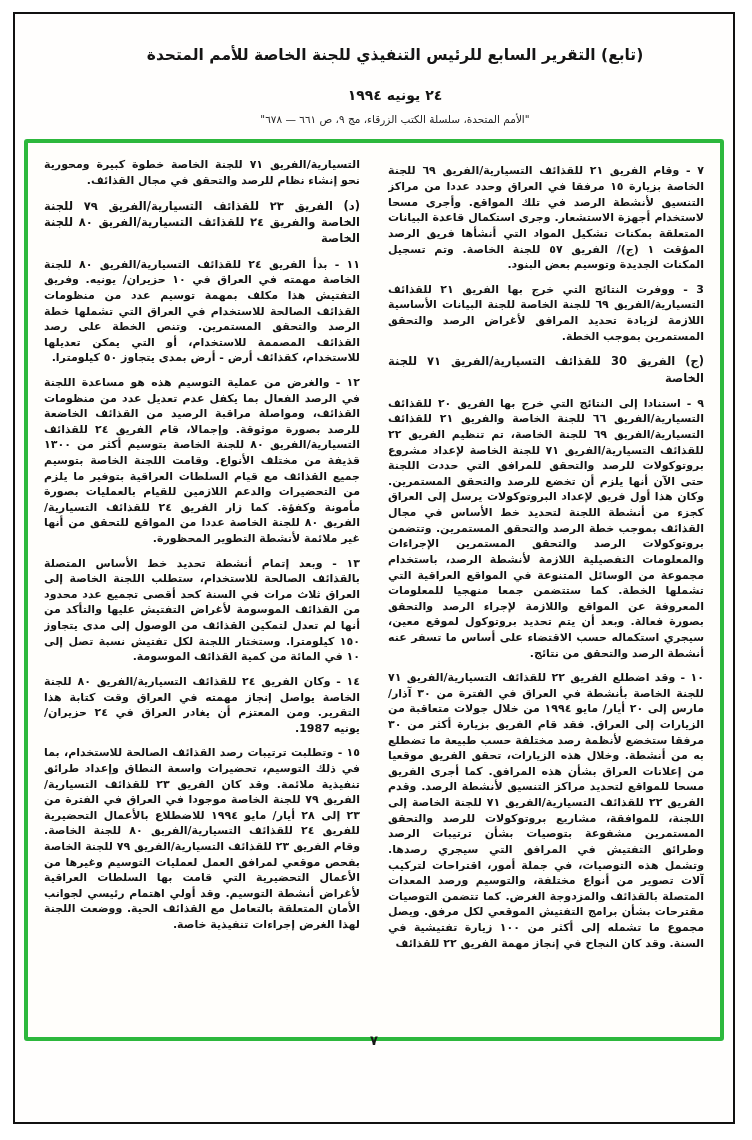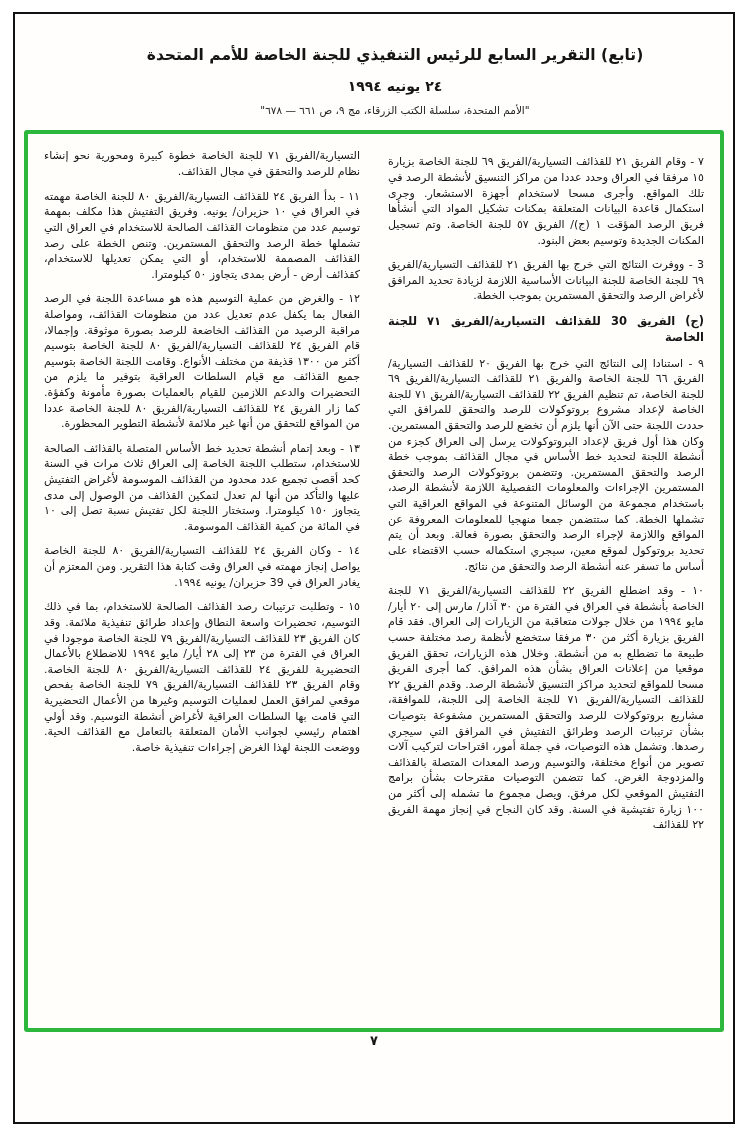--- a/index.html
+++ b/index.html
@@ -11,21 +11,21 @@
   body{
     width:752px;height:1140px;position:relative;background:#ffffff;
     font-family:"DejaVu Sans","Liberation Sans",sans-serif;color:var(--ink);
   }
   .sheet{
     position:absolute;left:13px;top:12px;width:722px;height:1112px;
     border:2px solid var(--frame-border);box-sizing:border-box;background:#fffefd;
   }
   .header{ text-align:center; padding-top:30px; direction:rtl;padding-left:42px; }
   .doc-title{ font-weight:bold; font-size:15.5px; line-height:1.45; margin:0 60px; }
-  .doc-date{ font-weight:bold; font-size:14px; margin-top:12px; }
+  .doc-date{ font-weight:bold; font-size:14px; margin-top:21px; }
   .doc-source{ font-size:10.5px; margin-top:10px; color:#222; }
   .green-box{
     margin:14px 9px 0 9px;
     border:4px solid var(--accent);
     border-radius:3px;
     padding:12px 16px 10px 16px;
     height:872px;
     box-sizing:content-box;
     overflow:hidden;
     background:#fffefb;
@@ -37,21 +37,21 @@
     height:100%;
   }
   .col{
     flex:1 1 0;
     min-width:0;
     text-align:justify;
     font-size:11px;
     line-height:1.42;
     overflow:hidden;
   }
-  .col p{ margin:8px 0 9px 0; }
+  .col p{ margin:8px 0 9px 0;font-weight:bold; }
   .col p.heading{
     font-weight:bold;
     font-size:11.5px;
     margin:4px 0 10px 0;
   }
   .col p.continuation{ margin-top:2px; }
   .page-number{
     position:absolute; left:0; right:0; bottom:74px;
     text-align:center; font-size:13px; font-weight:bold;
   }
@@ -73,24 +73,25 @@
       <div class="col">
         <p>٧ - وقام الفريق ٢١ للقذائف التسيارية/الفريق ٦٩ للجنة الخاصة بزيارة ١٥ مرفقا في العراق وحدد عددا من مراكز التنسيق لأنشطة الرصد في تلك المواقع. وأجرى مسحا لاستخدام أجهزة الاستشعار. وجرى استكمال قاعدة البيانات المتعلقة بمكنات تشكيل المواد التي أنشأها فريق الرصد المؤقت ١ (ج)/ الفريق ٥٧ للجنة الخاصة. وتم تسجيل المكنات الجديدة وتوسيم بعض البنود.</p>
         <p>3 - ووفرت النتائج التي خرج بها الفريق ٢١ للقذائف التسيارية/الفريق ٦٩ للجنة الخاصة للجنة البيانات الأساسية اللازمة لزيادة تحديد المرافق لأغراض الرصد والتحقق المستمرين بموجب الخطة.</p>
         <p class="heading">(ج) الفريق 30 للقذائف التسيارية/الفريق ٧١ للجنة الخاصة</p>
         <p>٩ - استنادا إلى النتائج التي خرج بها الفريق ٢٠ للقذائف التسيارية/الفريق ٦٦ للجنة الخاصة والفريق ٢١ للقذائف التسيارية/الفريق ٦٩ للجنة الخاصة، تم تنظيم الفريق ٢٢ للقذائف التسيارية/الفريق ٧١ للجنة الخاصة لإعداد مشروع بروتوكولات للرصد والتحقق للمرافق التي حددت اللجنة حتى الآن أنها يلزم أن تخضع للرصد والتحقق المستمرين. وكان هذا أول فريق لإعداد البروتوكولات يرسل إلى العراق كجزء من أنشطة اللجنة لتحديد خط الأساس في مجال القذائف بموجب خطة الرصد والتحقق المستمرين. وتتضمن بروتوكولات الرصد والتحقق المستمرين الإجراءات والمعلومات التفصيلية اللازمة لأنشطة الرصد، باستخدام مجموعة من الوسائل المتنوعة في المواقع العراقية التي تشملها الخطة. كما ستتضمن جمعا منهجيا للمعلومات المعروفة عن المواقع واللازمة لإجراء الرصد والتحقق بصورة فعالة. وبعد أن يتم تحديد بروتوكول لموقع معين، سيجري استكماله حسب الاقتضاء على أساس ما تسفر عنه أنشطة الرصد والتحقق من نتائج.</p>
         <p>١٠ - وقد اضطلع الفريق ٢٢ للقذائف التسيارية/الفريق ٧١ للجنة الخاصة بأنشطة في العراق في الفترة من ٣٠ آذار/ مارس إلى ٢٠ أيار/ مايو ١٩٩٤ من خلال جولات متعاقبة من الزيارات إلى العراق. فقد قام الفريق بزيارة أكثر من ٣٠ مرفقا ستخضع لأنظمة رصد مختلفة حسب طبيعة ما تضطلع به من أنشطة. وخلال هذه الزيارات، تحقق الفريق موقعيا من إعلانات العراق بشأن هذه المرافق. كما أجرى الفريق مسحا للمواقع لتحديد مراكز التنسيق لأنشطة الرصد. وقدم الفريق ٢٢ للقذائف التسيارية/الفريق ٧١ للجنة الخاصة إلى اللجنة، للموافقة، مشاريع بروتوكولات للرصد والتحقق المستمرين مشفوعة بتوصيات بشأن ترتيبات الرصد وطرائق التفتيش في المرافق التي سيجري رصدها. وتشمل هذه التوصيات، في جملة أمور، اقتراحات لتركيب آلات تصوير من أنواع مختلفة، والتوسيم ورصد المعدات المتصلة بالقذائف والمزدوجة الغرض. كما تتضمن التوصيات مقترحات بشأن برامج التفتيش الموقعي لكل مرفق. ويصل مجموع ما تشمله إلى أكثر من ١٠٠ زيارة تفتيشية في السنة. وقد كان النجاح في إنجاز مهمة الفريق ٢٢ للقذائف</p>
       </div>
 
       <div class="col">
         <p class="continuation">التسيارية/الفريق ٧١ للجنة الخاصة خطوة كبيرة ومحورية نحو إنشاء نظام للرصد والتحقق في مجال القذائف.</p>
+        <p class="heading">(د) الفريق ٢٣ للقذائف التسيارية/الفريق ٧٩ للجنة الخاصة والفريق ٢٤ للقذائف التسيارية/الفريق ٨٠ للجنة الخاصة</p>
         <p>١١ - بدأ الفريق ٢٤ للقذائف التسيارية/الفريق ٨٠ للجنة الخاصة مهمته في العراق في ١٠ حزيران/ يونيه. وفريق التفتيش هذا مكلف بمهمة توسيم عدد من منظومات القذائف الصالحة للاستخدام في العراق التي تشملها خطة الرصد والتحقق المستمرين. وتنص الخطة على رصد القذائف المصممة للاستخدام، أو التي يمكن تعديلها للاستخدام، كقذائف أرض - أرض بمدى يتجاوز ٥٠ كيلومترا.</p>
         <p>١٢ - والغرض من عملية التوسيم هذه هو مساعدة اللجنة في الرصد الفعال بما يكفل عدم تعديل عدد من منظومات القذائف، ومواصلة مراقبة الرصيد من القذائف الخاضعة للرصد بصورة موثوقة. وإجمالا، قام الفريق ٢٤ للقذائف التسيارية/الفريق ٨٠ للجنة الخاصة بتوسيم أكثر من ١٣٠٠ قذيفة من مختلف الأنواع. وقامت اللجنة الخاصة بتوسيم جميع القذائف مع قيام السلطات العراقية بتوفير ما يلزم من التحضيرات والدعم اللازمين للقيام بالعمليات بصورة مأمونة وكفؤة. كما زار الفريق ٢٤ للقذائف التسيارية/الفريق ٨٠ للجنة الخاصة عددا من المواقع للتحقق من أنها غير ملائمة لأنشطة التطوير المحظورة.</p>
         <p>١٣ - وبعد إتمام أنشطة تحديد خط الأساس المتصلة بالقذائف الصالحة للاستخدام، ستطلب اللجنة الخاصة إلى العراق ثلاث مرات في السنة كحد أقصى تجميع عدد محدود من القذائف الموسومة لأغراض التفتيش عليها والتأكد من أنها لم تعدل لتمكين القذائف من الوصول إلى مدى يتجاوز ١٥٠ كيلومترا. وستختار اللجنة لكل تفتيش نسبة تصل إلى ١٠ في المائة من كمية القذائف الموسومة.</p>
-        <p>١٤ - وكان الفريق ٢٤ للقذائف التسيارية/الفريق ٨٠ للجنة الخاصة يواصل إنجاز مهمته في العراق وقت كتابة هذا التقرير. ومن المعتزم أن يغادر العراق في 39 حزيران/ يونيه ١٩٩٤.</p>
+        <p>١٤ - وكان الفريق ٢٤ للقذائف التسيارية/الفريق ٨٠ للجنة الخاصة يواصل إنجاز مهمته في العراق وقت كتابة هذا التقرير. ومن المعتزم أن يغادر العراق في ٢٤ حزيران/ يونيه 1987.</p>
         <p>١٥ - وتطلبت ترتيبات رصد القذائف الصالحة للاستخدام، بما في ذلك التوسيم، تحضيرات واسعة النطاق وإعداد طرائق تنفيذية ملائمة. وقد كان الفريق ٢٣ للقذائف التسيارية/الفريق ٧٩ للجنة الخاصة موجودا في العراق في الفترة من ٢٣ إلى ٢٨ أيار/ مايو ١٩٩٤ للاضطلاع بالأعمال التحضيرية للفريق ٢٤ للقذائف التسيارية/الفريق ٨٠ للجنة الخاصة. وقام الفريق ٢٣ للقذائف التسيارية/الفريق ٧٩ للجنة الخاصة بفحص موقعي لمرافق العمل لعمليات التوسيم وغيرها من الأعمال التحضيرية التي قامت بها السلطات العراقية لأغراض أنشطة التوسيم. وقد أولي اهتمام رئيسي لجوانب الأمان المتعلقة بالتعامل مع القذائف الحية. ووضعت اللجنة لهذا الغرض إجراءات تنفيذية خاصة.</p>
       </div>
 
     </div>
   </div>
 
   <div class="page-number">٧</div>
 
 </div>
 

